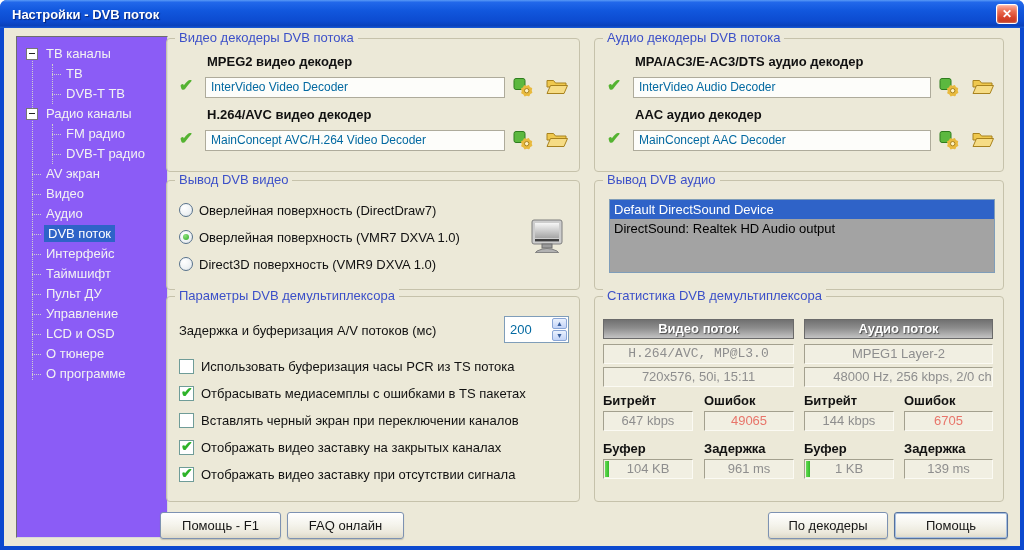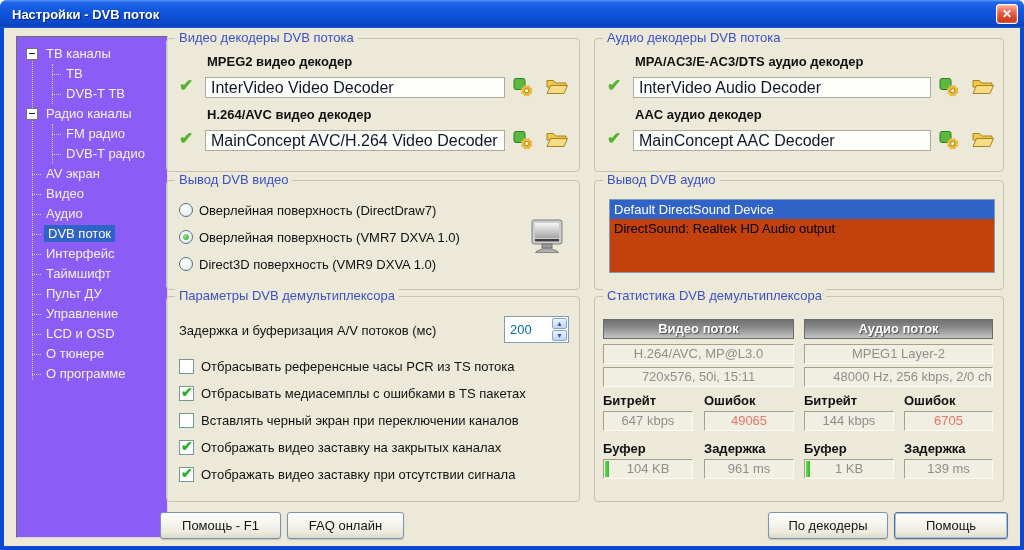--- a/index.html
+++ b/index.html
@@ -31,34 +31,34 @@
   .ebox::after { content:""; position:absolute; left:2px; right:2px; top:4px; height:1px; background:#222; }
   .tl { padding:1px 2px; }
   .tl.sel { background:#2f63c8; color:#fff; padding:1px 4px; }
 
   
   .panel { position:absolute; border:1px solid #c6c2ab; border-radius:4px; }
   .pcap { position:absolute; top:-9px; left:8px; background:#ece9d8; padding:0 4px; font-size:13px; color:#3c50c8; line-height:16px; }
 
   .blab { position:absolute; font-weight:bold; font-size:13px; color:#111; white-space:nowrap; }
   .okmark { position:absolute; color:#54b331; font-size:17px; font-weight:bold; line-height:20px; }
-  .dfield { position:absolute; height:21px; border:1px solid #aeab9b; background:#fdfdfa; color:#0f172a;
-      font-size:16px; line-height:19px; padding:0 5px; white-space:nowrap; overflow:hidden; }
+  .dfield { position:absolute; height:21px; border:1px solid #aeab9b; background:#fdfdfa; color:#0369a1;
+      font-size:12px; line-height:19px; padding:0 5px; white-space:nowrap; overflow:hidden; }
   .iconbtn { position:absolute; width:22px; height:20px; cursor:default; }
 
   
   .radio-row { position:absolute; height:16px; display:flex; align-items:center; }
   .rdot { position:relative; width:14px; height:14px; border-radius:50%; border:1px solid #58728c;
       background:radial-gradient(circle at 35% 30%, #ffffff 0%, #eef2f4 60%, #d7dde2 100%); margin-right:6px; flex:none; }
   .rdot.sel::after { content:""; position:absolute; left:3px; top:3px; width:6px; height:6px; border-radius:50%;
       background:radial-gradient(circle at 35% 30%, #8fe07e, #2fae25); }
   .rlab { font-size:13px; color:#111; white-space:nowrap; }
 
   
-  .listbox { position:absolute; background:#c2410c; border:1px solid #7f9db9; overflow:hidden; }
+  .listbox { position:absolute; background:#a3a3a3; border:1px solid #7f9db9; overflow:hidden; }
   .lb-row { height:19px; line-height:19px; font-size:13px; padding-left:4px; color:#000; white-space:nowrap; }
   .lb-row.sel { background:#2f63c8; color:#fff; }
 
   
   .spinner { position:absolute; width:65px; height:27px; border:1px solid #7f9db9; background:#fff; display:flex; }
   .spin-val { flex:1; font-size:13px; line-height:25px; padding-left:5px; color:#0369a1; }
   .spin-btns { width:17px; display:flex; flex-direction:column; padding:1px; gap:1px; }
   .spin-b { flex:1; background:linear-gradient(180deg,#eaf1fd,#c3d4f8); border:1px solid #8aa6d6; border-radius:2px;
       color:#3a5f9e; font-size:7px; line-height:9px; text-align:center; }
 
@@ -243,21 +243,21 @@
       <span class="blab" style="left:12px; top:26px; font-weight:normal;">Задержка и буферизация A/V потоков (мс)</span>
       <div class="spinner" style="left:337px; top:19px;">
         <div class="spin-val">200</div>
         <div class="spin-btns">
           <div class="spin-b">▲</div>
           <div class="spin-b">▼</div>
         </div>
       </div>
       <div class="cbrow" style="left:12px; top:62px;">
         <span class="cb"></span>
-        <span class="cblab">Отбрасывать референсные часы PCR из TS потока</span>
+        <span class="cblab">Использовать буферизация часы PCR из TS потока</span>
       </div>
       <div class="cbrow" style="left:12px; top:89px;">
         <span class="cb on">
             <span class="cbm">✔</span>
           </span>
         <span class="cblab">Отбрасывать медиасемплы с ошибками в TS пакетах</span>
       </div>
       <div class="cbrow" style="left:12px; top:116px;">
         <span class="cb"></span>
         <span class="cblab">Вставлять черный экран при переключении каналов</span>
@@ -273,21 +273,21 @@
             <span class="cbm">✔</span>
           </span>
         <span class="cblab">Отображать видео заставку при отсутствии сигнала</span>
       </div>
     </div>
 
     <div class="panel" style="left:590px; top:268px; width:410px; height:206px;">
       <span class="pcap">Статистика DVB демультиплексора</span>
 
       <div class="sthead" style="left:8px; top:22px; width:191px;">Видео поток</div>
-      <div class="stfield" style="left:8px; top:47px; width:191px;">H.264/AVC, MP@L3.0</div>
+      <div class="stfield" style="left:8px; top:47px; width:191px;font-family:Liberation Mono, monospace;">H.264/AVC, MP@L3.0</div>
       <div class="stfield" style="left:8px; top:70px; width:191px;">720x576, 50i, 15:11</div>
       <span class="stlab" style="left:8px; top:96px;">Битрейт</span>
       <span class="stlab" style="left:109px; top:96px;">Ошибок</span>
       <div class="stfield" style="left:8px; top:114px; width:90px;">647 kbps</div>
       <div class="stfield err" style="left:109px; top:114px; width:90px;">49065</div>
       <span class="stlab" style="left:8px; top:144px;">Буфер</span>
       <span class="stlab" style="left:109px; top:144px;">Задержка</span>
       <div class="stfield" style="left:8px; top:162px; width:90px;"><span class="bufbar"></span><span>104 KB</span></div>
       <div class="stfield" style="left:109px; top:162px; width:90px;">961 ms</div>
 

